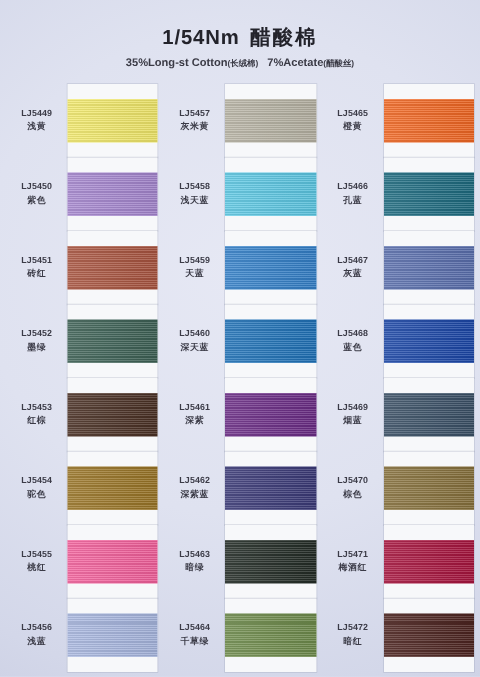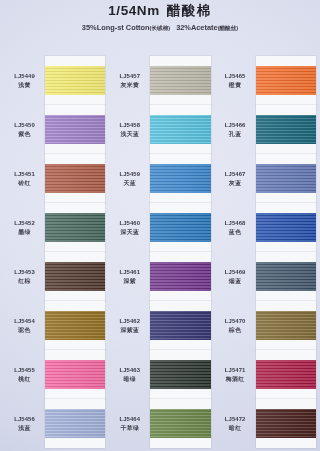--- a/index.html
+++ b/index.html
@@ -15,21 +15,21 @@
     position:absolute;inset:0;
     background:
       radial-gradient(120% 80% at 50% 40%, #e6e8f4 0%, #dfe2f0 45%, #d3d7e9 78%, #c8cce1 100%);
   }
   #header{
     position:absolute;top:0;left:0;right:0;height:52px;
     text-align:center;
     color:#2b2b33;
   }
   #title{
-    margin:0;padding-top:4px;
+    margin:0;padding-top:18px;
     font-size:13.5px;font-weight:600;letter-spacing:.5px;
     line-height:1.1;
     color:#23232b;
   }
   #title .nm{letter-spacing:.6px;}
   #title .cn{margin-left:7px;letter-spacing:1.5px;}
   #subtitle{
     margin:0;padding-top:4px;
     font-size:7.4px;font-weight:600;
     color:#3a3a45;
@@ -107,21 +107,21 @@
 </head>
 <body>
 
 <div id="sheet">
 
   <div id="header">
     <h1 id="title">
       <span class="nm">1/54Nm</span><span class="cn">醋酸棉</span>
     </h1>
     <p id="subtitle">
-      <span>35%Long-st Cotton</span><span class="paren">(长绒棉)</span><span class="gap"></span><span>32%Acetate</span><span class="paren">(醋酸丝)</span>
+      <span>35%Long-st Cotton</span><span class="paren">(长绒棉)</span><span class="gap"></span><span>7%Acetate</span><span class="paren">(醋酸丝)</span>
     </p>
   </div>
 
   <div id="grid">
       <div class="column">
         <div class="row">
           <div class="label">
             <div class="code">LJ5449</div>
             <div class="cname">浅黄</div>
           </div>

